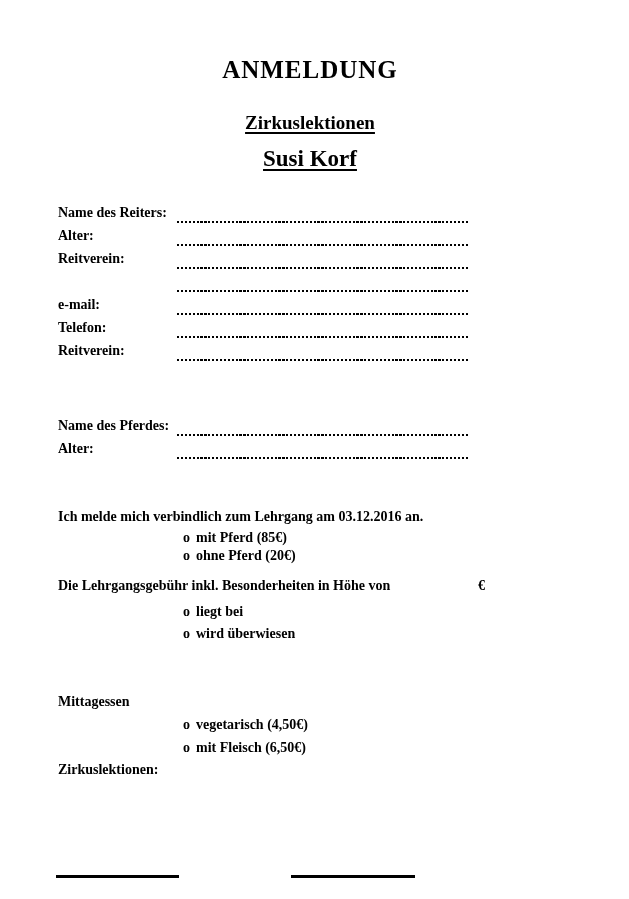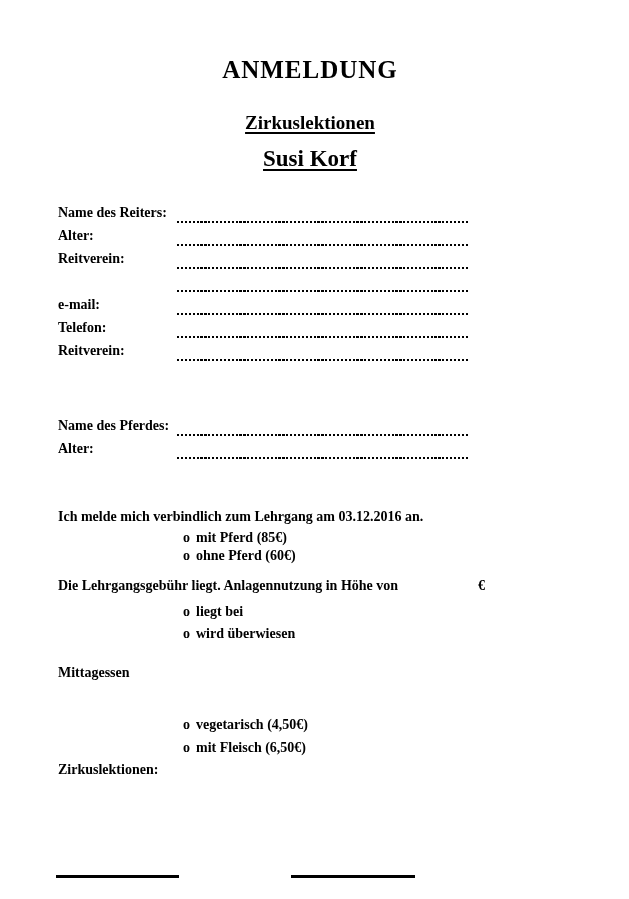--- a/index.html
+++ b/index.html
@@ -82,33 +82,33 @@
   <div class="row" style="top:441px">
     <span class="flabel">Alter:</span>
     <span class="dotline"></span>
   </div>
 
   <div class="text statement" style="top:509px">Ich melde mich verbindlich zum Lehrgang am 03.12.2016 an.</div>
   <div class="option" style="top:530px">
     <span class="marker">o</span><span>mit Pferd (85€)</span>
   </div>
   <div class="option" style="top:548px">
-    <span class="marker">o</span><span>ohne Pferd (60€)</span>
+    <span class="marker">o</span><span>ohne Pferd (20€)</span>
   </div>
 
-  <div class="text statement" style="top:578px">Die Lehrgangsgebühr liegt. Anlagennutzung in Höhe von</div>
+  <div class="text statement" style="top:578px">Die Lehrgangsgebühr inkl. Besonderheiten in Höhe von</div>
   <div class="currency" style="top:578px">€</div>
   <div class="option" style="top:604px">
     <span class="marker">o</span><span>liegt bei</span>
   </div>
   <div class="option" style="top:626px">
     <span class="marker">o</span><span>wird überwiesen</span>
   </div>
 
-  <div class="text statement" style="top:665px">Mittagessen</div>
+  <div class="text statement" style="top:694px">Mittagessen</div>
   <div class="option" style="top:717px">
     <span class="marker">o</span><span>vegetarisch (4,50€)</span>
   </div>
   <div class="option" style="top:740px">
     <span class="marker">o</span><span>mit Fleisch (6,50€)</span>
   </div>
 
   <div class="text statement" style="top:762px">Zirkuslektionen:</div>
 
   <div class="sigline sig1"></div>

